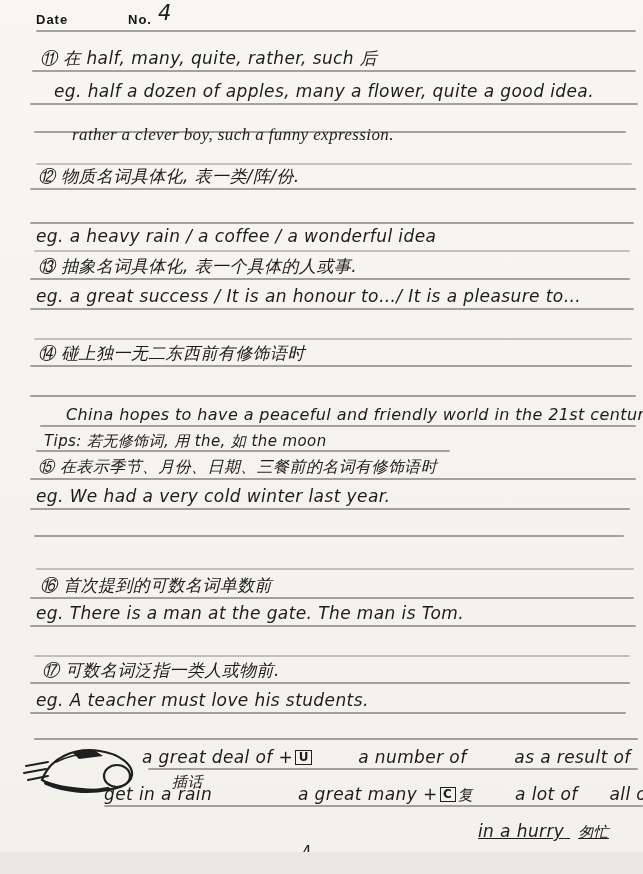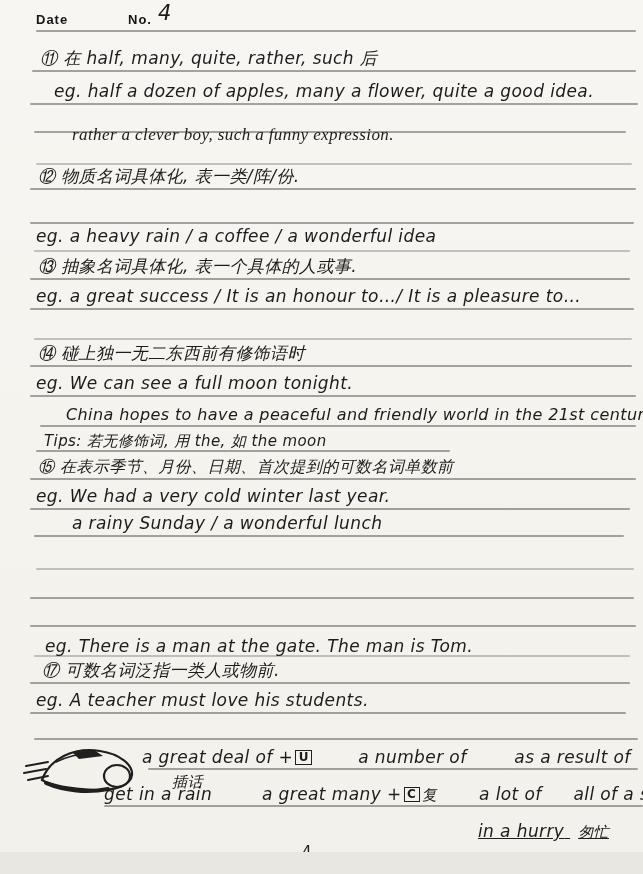--- a/index.html
+++ b/index.html
@@ -77,29 +77,28 @@
   <span class="hw" style="top:80px;left:36px;margin-left:18px;">eg. half a dozen of apples, many a flower, quite a good idea.</span>
   <span class="hw" style="top:124px;left:72px;font-family:Liberation Serif, serif;">rather a clever boy, such a funny expression.</span>
 
   <span class="hw" style="top:165px;left:38px;">⑫ 物质名词具体化, 表一类/阵/份.</span>
   <span class="hw" style="top:189px;left:36px;margin-top:36px;">eg. a heavy rain / a coffee / a wonderful idea</span>
 
   <span class="hw" style="top:255px;left:38px;">⑬ 抽象名词具体化, 表一个具体的人或事.</span>
   <span class="hw" style="top:285px;left:36px;">eg. a great success / It is an honour to…/ It is a pleasure to…</span>
 
   <span class="hw" style="top:342px;left:38px;">⑭ 碰上独一无二东西前有修饰语时</span>
-  <span class="hw" style="top:372px;left:36px;">eg. We can see a full moon tonight.</span>
   <span class="hw mid" style="top:404px;left:66px;">China hopes to have a peaceful and friendly world in the 21st century.</span>
   <span class="hw small" style="top:430px;left:44px;">Tips: 若无修饰词, 用 the, 如 the moon</span>
 
-  <span class="hw mid" style="top:456px;left:38px;">⑮ 在表示季节、月份、日期、首次提到的可数名词单数前</span>
+  <span class="hw mid" style="top:456px;left:38px;">⑮ 在表示季节、月份、日期、三餐前的名词有修饰语时</span>
   <span class="hw" style="top:485px;left:36px;">eg. We had a very cold winter last year.</span>
-  <span class="hw" style="top:512px;left:72px;">a rainy Sunday / a wonderful lunch</span>
 
-  <span class="hw" style="top:635px;left:36px;margin-left:9px;">eg. There is a man at the gate. The man is Tom.</span>
+  <span class="hw" style="top:574px;left:40px;">⑯ 首次提到的可数名词单数前</span>
+  <span class="hw" style="top:602px;left:36px;">eg. There is a man at the gate. The man is Tom.</span>
 
   <span class="hw" style="top:659px;left:42px;">⑰ 可数名词泛指一类人或物前.</span>
   <span class="hw" style="top:689px;left:36px;">eg. A teacher must love his students.</span>
 
 
   <div style="position:absolute;top:740px;left:22px;">
     <svg width="120" height="58" viewBox="0 0 120 58">
       <path class="ink" stroke-width="2" d="M4,26 L26,22 M2,33 L24,29 M6,40 L26,36"></path>
       <path class="ink" stroke-width="2.2" d="M20,40 C28,18 52,7 78,11 C98,14 111,25 110,35 C109,45 94,51 72,50 C52,49 32,47 20,40 Z"></path>
       <ellipse class="ink" stroke-width="2.2" cx="95" cy="36" rx="13" ry="11"></ellipse>
@@ -111,21 +110,21 @@
 
   <div class="hw" style="top:746px;left:142px;">
     <span>a great deal of +</span><span class="box">U</span>
     <span style="margin-left:38px;">a number of</span>
     <span style="margin-left:42px;">as a result of</span>
   </div>
   <span class="hw annot" style="top:771px;left:172px;">插话</span>
 
   <div class="hw" style="top:783px;left:104px;">
     <span>get in a rain</span>
-    <span style="margin-left:44px;">a great many +</span><span class="box">C</span><span class="annot">复</span>
+    <span style="margin-left:80px;">a great many +</span><span class="box">C</span><span class="annot">复</span>
     <span style="margin-left:36px;">a lot of</span>
     <span style="margin-left:26px;">all of a sudden</span>
   </div>
 
   <div class="hw" style="top:820px;left:478px;text-decoration:underline;">
     <span>in a hurry</span>
     <span class="annot" style="margin-left:8px;">匆忙</span>
   </div>
 
   <span class="pagenum" style="top:843px;left:302px;">4</span>

